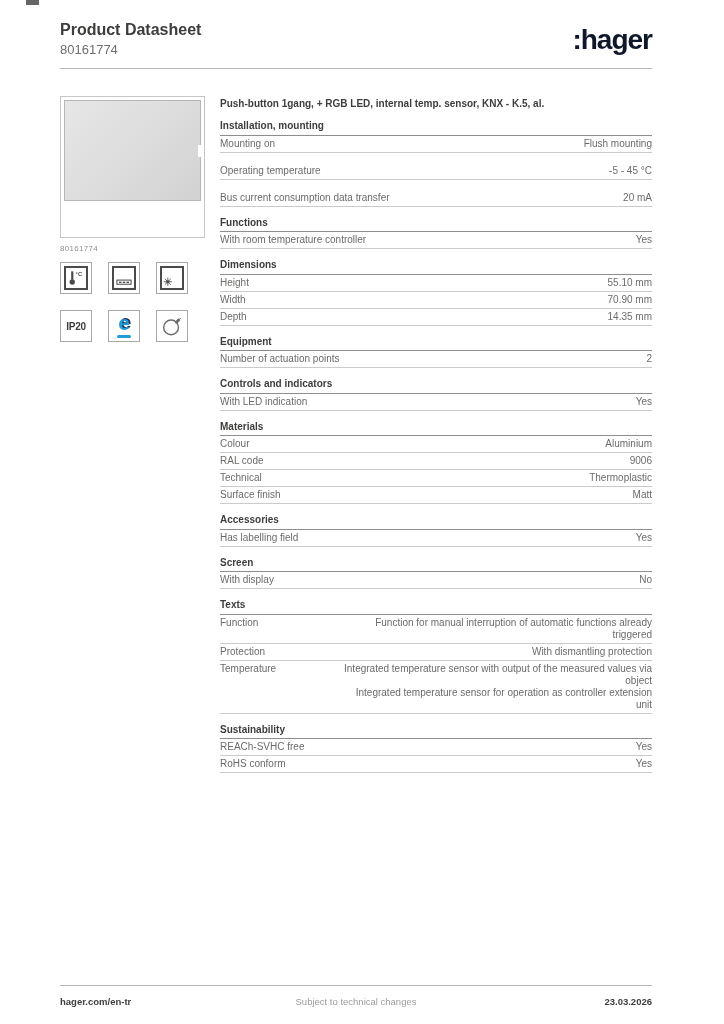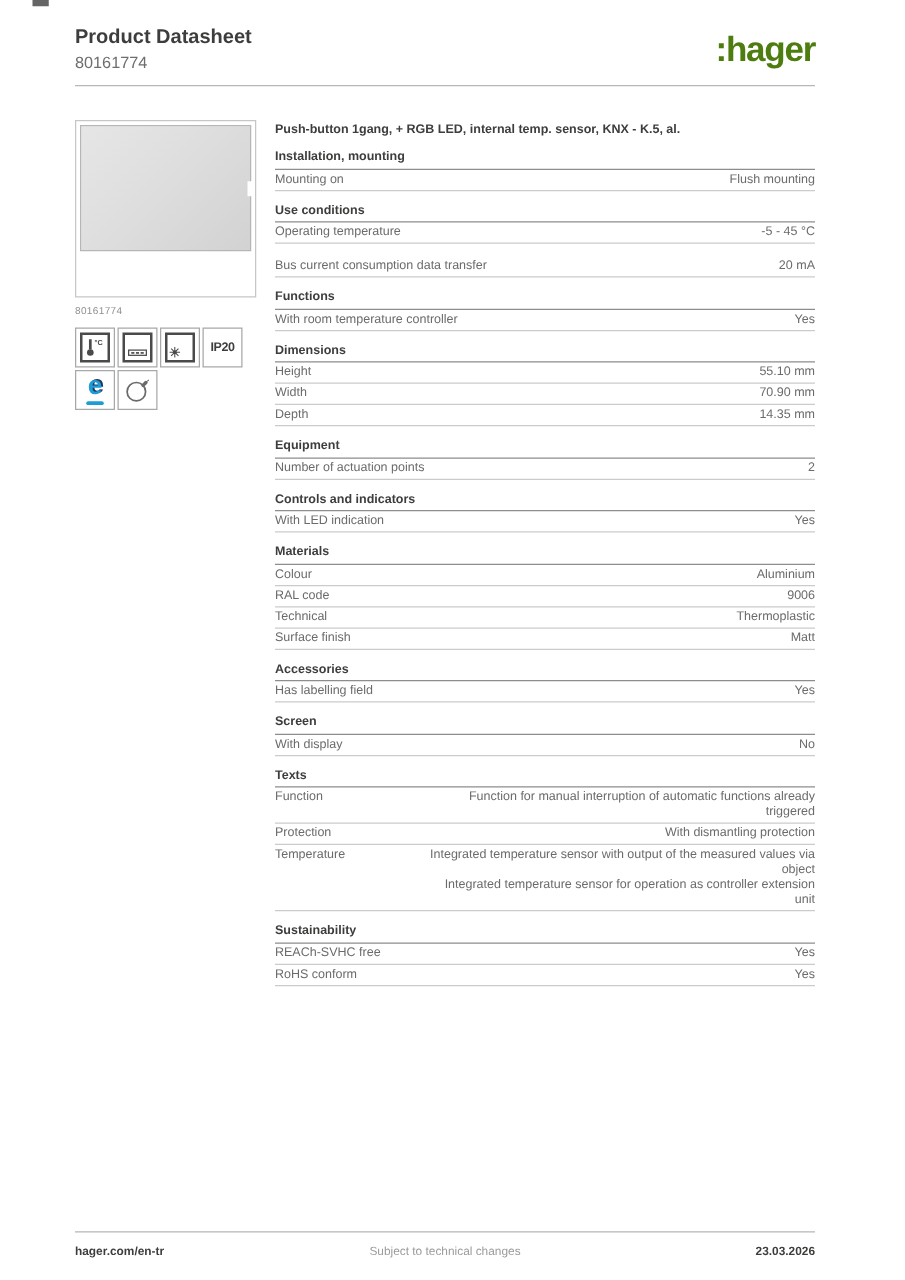--- a/index.html
+++ b/index.html
@@ -30,21 +30,21 @@
     width:145px; height:142px; border:1px solid #c6c6c6; background:#fff; padding:3px;
   }
   .img-panel {
     height:101px; border:1px solid #b6b6b6; position:relative;
     background:linear-gradient(135deg,#e6e6e6 0%,#dedede 45%,#d2d2d2 100%);
   }
   .img-panel .notch {
     position:absolute; right:-2px; top:50%; margin-top:-6px; width:4px; height:12px; background:#fff;
   }
   .img-caption { font-size:8px; color:#8f8f8f; margin-top:6px; letter-spacing:.3px; }
-  .badges { display:flex; flex-wrap:wrap; gap:2px; margin-top:9px; width:150px; }
+  .badges { display:flex; flex-wrap:wrap; gap:16px; margin-top:9px; width:150px; }
   .badge {
     width:32px; height:32px; border:1px solid #a8a8a8; background:#fff;
     display:flex; align-items:center; justify-content:center;
   }
   .badge .inner {
     width:24px; height:24px; border:2px solid #4a4a4a;
     display:flex; align-items:center; justify-content:center; position:relative;
   }
   .ip-label { font-size:10px; font-weight:bold; color:#3d3d3c; letter-spacing:-.3px; }
   .easy-wrap { text-align:center; line-height:1; }
@@ -81,21 +81,21 @@
 <body>
 
 <div class="page">
   <div class="corner-mark"></div>
 
   <header class="header">
     <div>
       <div class="h-title">Product Datasheet</div>
       <div class="h-ref">80161774</div>
     </div>
-    <div class="logo" style="color:#4d7c0f;"><span>:</span><span>hager</span></div>
+    <div class="logo" style="color:#0f172a;"><span>:</span><span>hager</span></div>
   </header>
   <div class="rule"></div>
 
   <main class="main">
     <aside class="left">
       <div class="img-box">
         <div class="img-panel">
           <span class="notch"></span>
         </div>
       </div>
@@ -166,21 +166,20 @@
     <h3 class="sec-h">Installation, mounting</h3>
     <div>
   <div class="row">
     <div class="lab">Mounting on</div>
     <div class="val">Flush mounting</div>
   </div>
 </div>
   </section>
 
   <section class="sec">
-    <h3 class="sec-h">Use conditions</h3>
     <div>
   <div class="row">
     <div class="lab">Operating temperature</div>
     <div class="val">-5 - 45 °C</div>
   </div>
 </div>
   </section>
 
   <section class="sec">
     <div>

